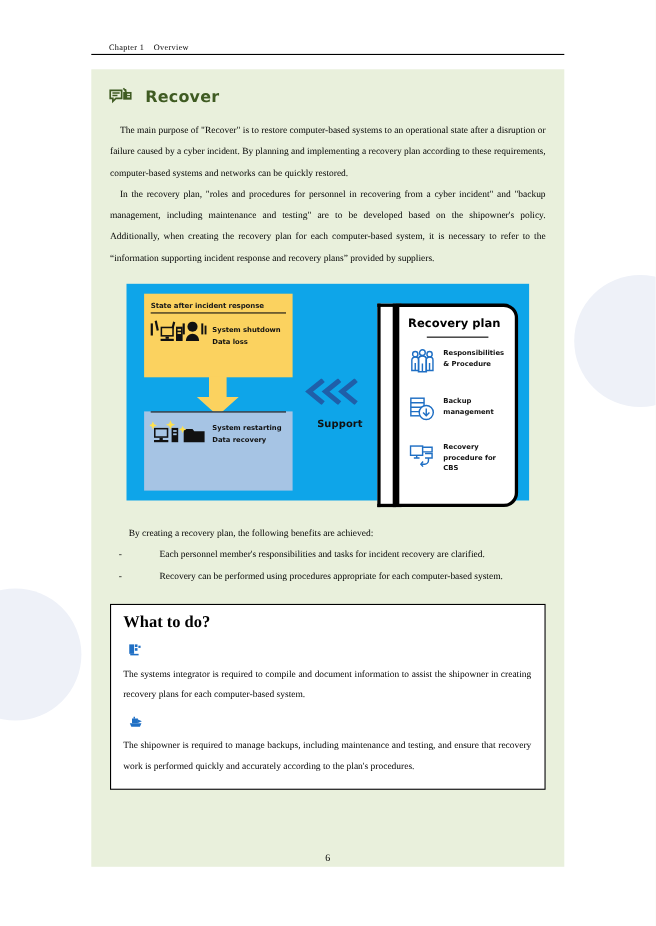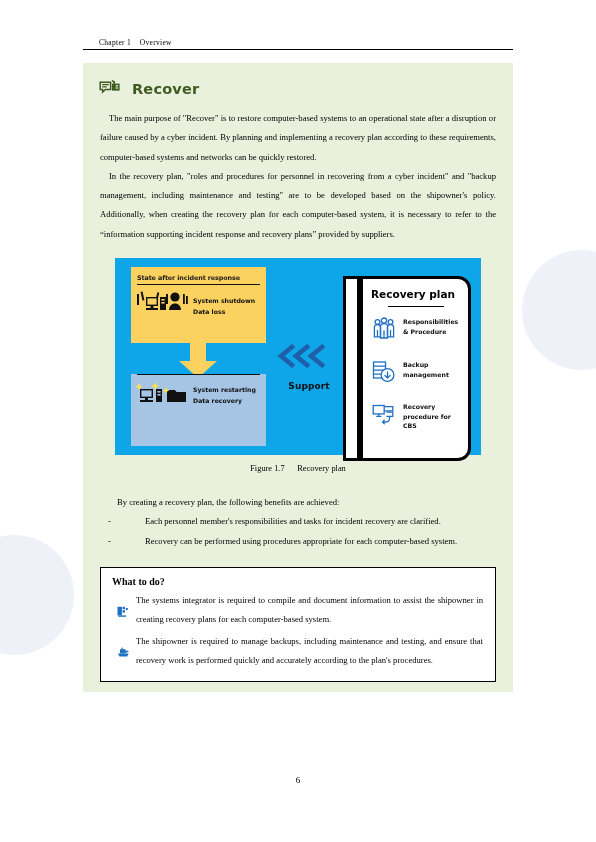--- a/index.html
+++ b/index.html
@@ -54,21 +54,21 @@
     border-bottom: 1.6px solid #000;
     width: 100%;
   }
 
   
   #content-panel {
     position: absolute;
     left: 83px;
     top: 63px;
     width: 430px;
-    height: 629px;
+    height: 725px;
     background: #e9f0dc;
     z-index: 2;
   }
 
   
   .section-head {
     display: flex;
     align-items: center;
     gap: 11px;
     padding: 16px 0 0 16px;
@@ -295,29 +295,30 @@
   #whattodo {
     margin: 16px 17px 0 17px;
     border: 1.2px solid #000;
     background: #ffffff;
     box-sizing: border-box;
     padding: 8px 12px 11px 11px;
   }
   #whattodo .wtd-title {
     font-family: "Liberation Serif", serif;
     font-weight: bold;
-    font-size: 10px;
+    font-size: 15px;
     color: #000;
     margin-bottom: 4px;
   }
   .wtd-item {
     display: flex;
-    align-items: center;
+    align-items: flex-start;
     gap: 0px;
     margin-top: 2px;
+    flex-direction: column;
   }
   .wtd-item .wtd-icon {
     flex: 0 0 24px;
     width: 24px;
     padding-top: 5px;
     padding-left: 5px;
     box-sizing: border-box;
   }
   .wtd-item .wtd-text {
     flex: 1 1 auto;
@@ -494,21 +495,20 @@
               <path d="M12.6 17.6l-2 2.4 2 2.2"></path>
             </g>
           </svg>
           <div class="bi-label" style="white-space:pre-line">Recovery
 procedure for
 CBS</div>
         </div>
       </div>
 
     </div>
-    <div class="fig-caption">Figure 1.7      Recovery plan</div>
   </div>
 
   <div id="benefits">
     <p class="lead">By creating a recovery plan, the following benefits are achieved:</p>
     <ul>
       <li>
         <span class="dash">-</span>
         <span class="txt">Each personnel member's responsibilities and tasks for incident recovery are clarified.</span>
       </li>
       <li>

